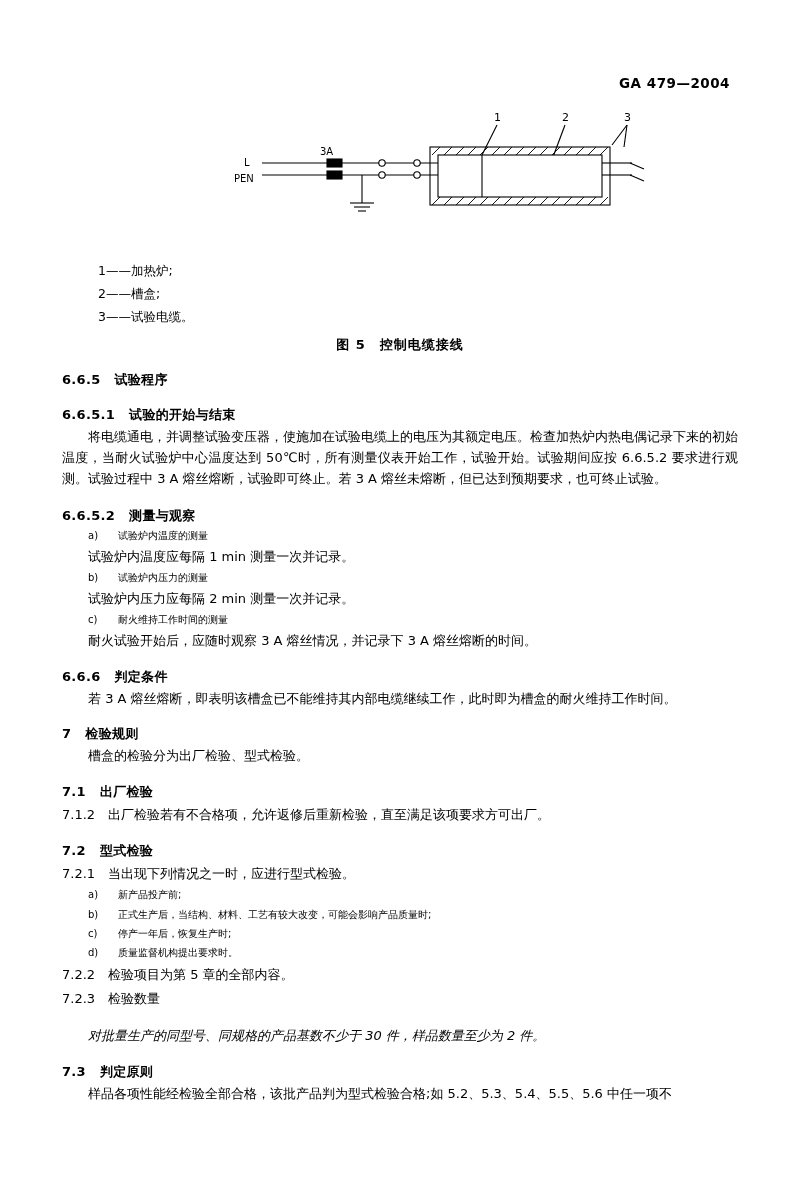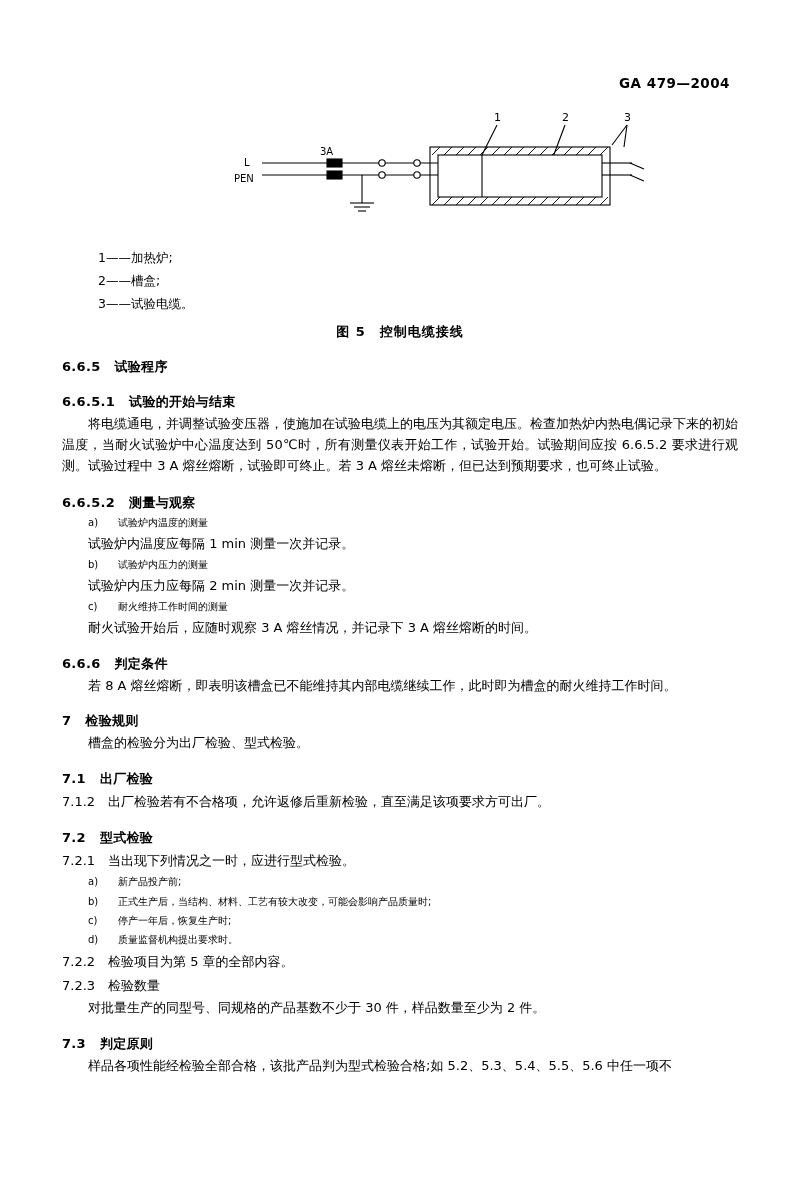--- a/index.html
+++ b/index.html
@@ -36,21 +36,21 @@
     position: relative;
     height: 135px;
     margin-top: 14px;
   }
   .figure-svg {
     position: absolute;
     left: 170px;
     top: 0;
   }
   .fig-legend {
-    margin-top: 6px;
+    margin-top: 19px;
     font-size: 12.5px;
     line-height: 1.85;
     padding-left: 36px;
   }
   .fig-caption {
     text-align: center;
     font-weight: bold;
     font-size: 13px;
     margin-top: 8px;
     letter-spacing: 1px;
@@ -100,21 +100,21 @@
     font-size: 13px;
     line-height: 1.62;
     margin-top: 3px;
     text-align: justify;
     padding-left: 0;
   }
   .hang .num {
     display: inline-block;
     min-width: 46px;
   }
-  .tight { margin-top: 1px; }
+  .tight { margin-top: 16px; font-style: italic; }
 </style>
 </head>
 <body>
 
 <div class="page">
 
   <div class="header">GA 479—2004</div>
 
   <div class="figure-wrap">
     <svg class="figure-svg" width="430" height="130" viewBox="0 0 430 130">
@@ -229,21 +229,21 @@
   </div>
   <div class="sub-para">试验炉内压力应每隔 2 min 测量一次并记录。</div>
   <div class="item">
     <span class="lbl">c)</span><span>耐火维持工作时间的测量</span>
   </div>
   <div class="sub-para">耐火试验开始后，应随时观察 3 A 熔丝情况，并记录下 3 A 熔丝熔断的时间。</div>
 
   <div class="sec-head">
     <span class="num">6.6.6</span><span>判定条件</span>
   </div>
-  <div class="para indent">若 8 A 熔丝熔断，即表明该槽盒已不能维持其内部电缆继续工作，此时即为槽盒的耐火维持工作时间。</div>
+  <div class="para indent">若 3 A 熔丝熔断，即表明该槽盒已不能维持其内部电缆继续工作，此时即为槽盒的耐火维持工作时间。</div>
 
   <div class="sec-head major">
     <span class="num">7</span><span>检验规则</span>
   </div>
   <div class="para indent">槽盒的检验分为出厂检验、型式检验。</div>
 
   <div class="sec-head">
     <span class="num">7.1</span><span>出厂检验</span>
   </div>
   <div class="hang">

